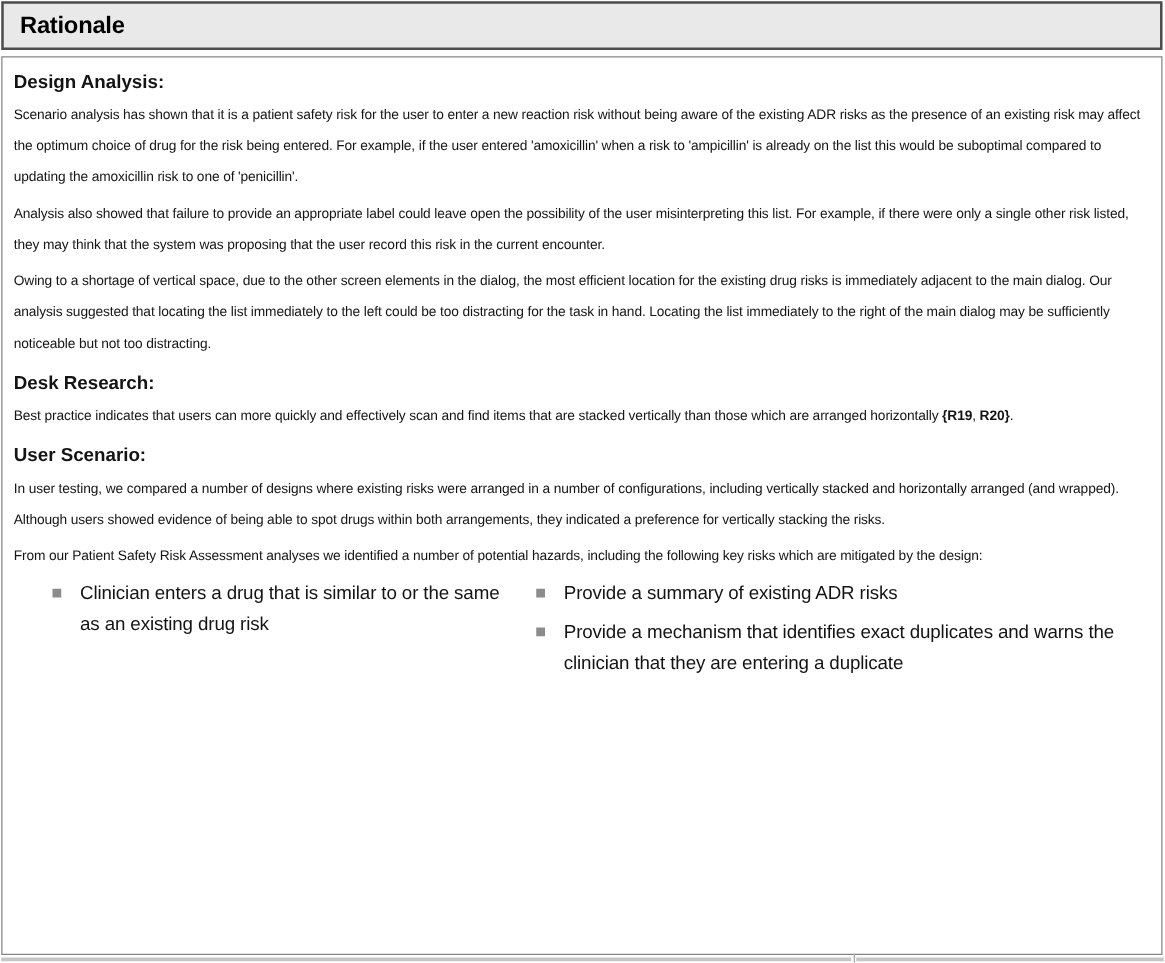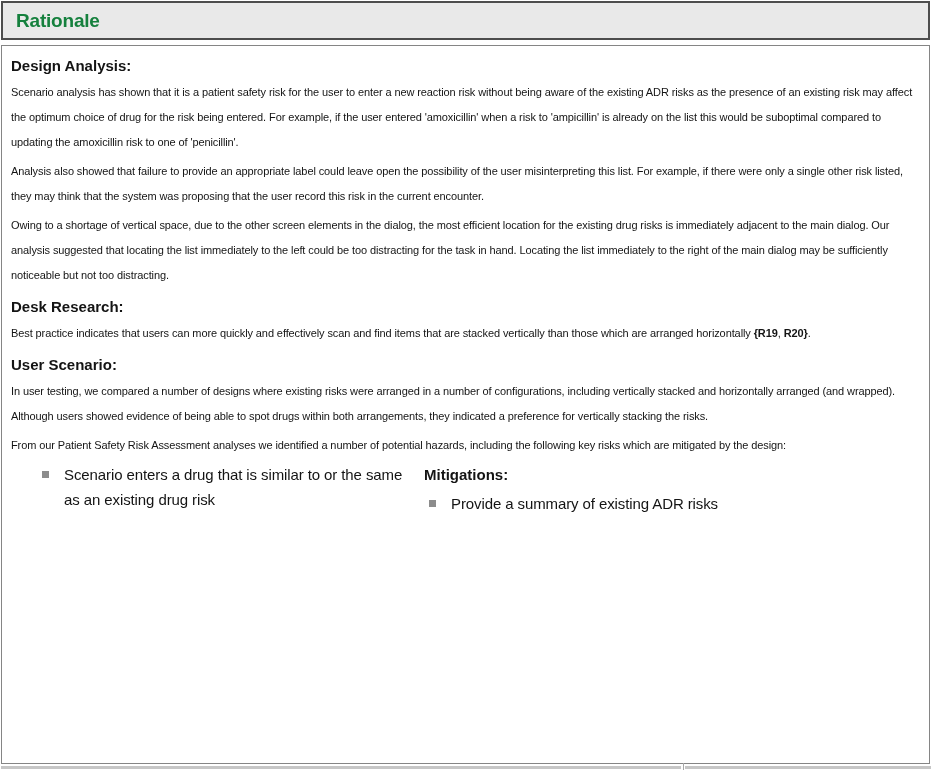--- a/index.html
+++ b/index.html
@@ -22,21 +22,21 @@
   .page{ position:relative; width:932px; height:770px; }
 
   .panel-header{
     position:absolute; left:1px; top:1px; width:929px; height:39px;
     background:var(--header_bg);
     border:2px solid var(--border_dark);
     display:flex; align-items:center;
     padding-left:13px;
   }
   .panel-title{
-    font-size:19px; font-weight:bold; color:#15803d;
+    font-size:19px; font-weight:bold; color:#000000;
     letter-spacing:-0.2px;
   }
 
   .panel-body{
     position:absolute; left:1px; top:45px; width:929px; height:719px;
     background:#fff;
     border:1px solid var(--border_light);
     padding:7px 9px 13px 9px;
     overflow:hidden;
   }
@@ -115,31 +115,34 @@
     <p class="para">In user testing, we compared a number of designs where existing risks were arranged in a number of configurations, including vertically stacked and horizontally arranged (and wrapped). Although users showed evidence of being able to spot drugs within both arrangements, they indicated a preference for vertically stacking the risks.</p>
 
     <p class="para">From our Patient Safety Risk Assessment analyses we identified a number of potential hazards, including the following key risks which are mitigated by the design:</p>
 
     <div class="columns">
 
       <div class="col-left">
         <ul class="bullet-list">
           <li class="bullet-item">
             <span class="bullet-square"></span>
-            <span>Scenario enters a drug that is similar to or the same as an existing drug risk</span>
+            <span>Clinician enters a drug that is similar to or the same as an existing drug risk</span>
           </li>
         </ul>
       </div>
 
       <div class="col-right">
-        <div class="col-heading">Mitigations:</div>
         <ul class="bullet-list">
           <li class="bullet-item">
             <span class="bullet-square"></span>
             <span>Provide a summary of existing ADR risks</span>
+          </li>
+          <li class="bullet-item">
+            <span class="bullet-square"></span>
+            <span>Provide a mechanism that identifies exact duplicates and warns the clinician that they are entering a duplicate</span>
           </li>
         </ul>
       </div>
 
     </div>
   </div>
 
   <div class="next-row-edge"></div>
   <div class="next-row-gap"></div>
   <div class="cell-junction"></div>

